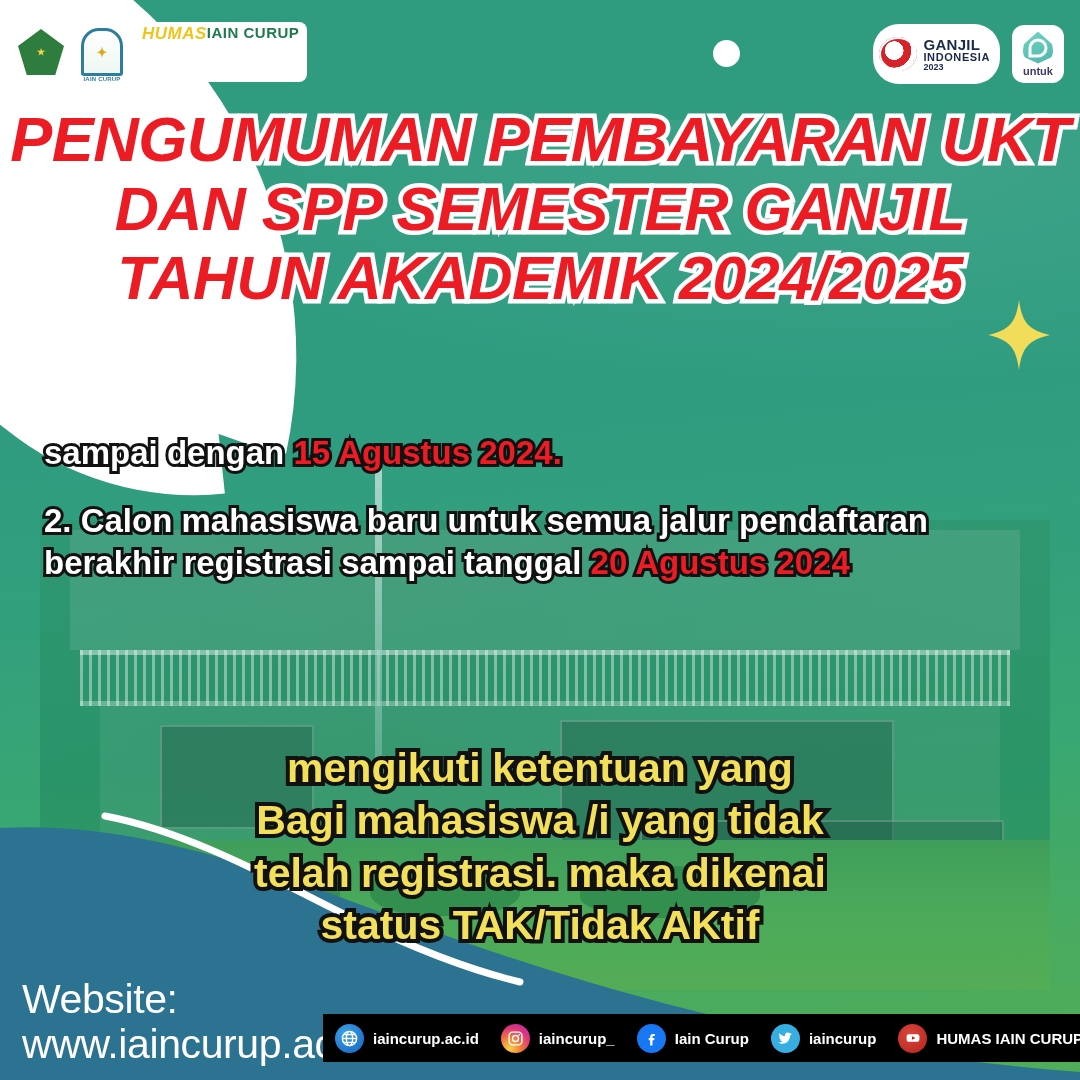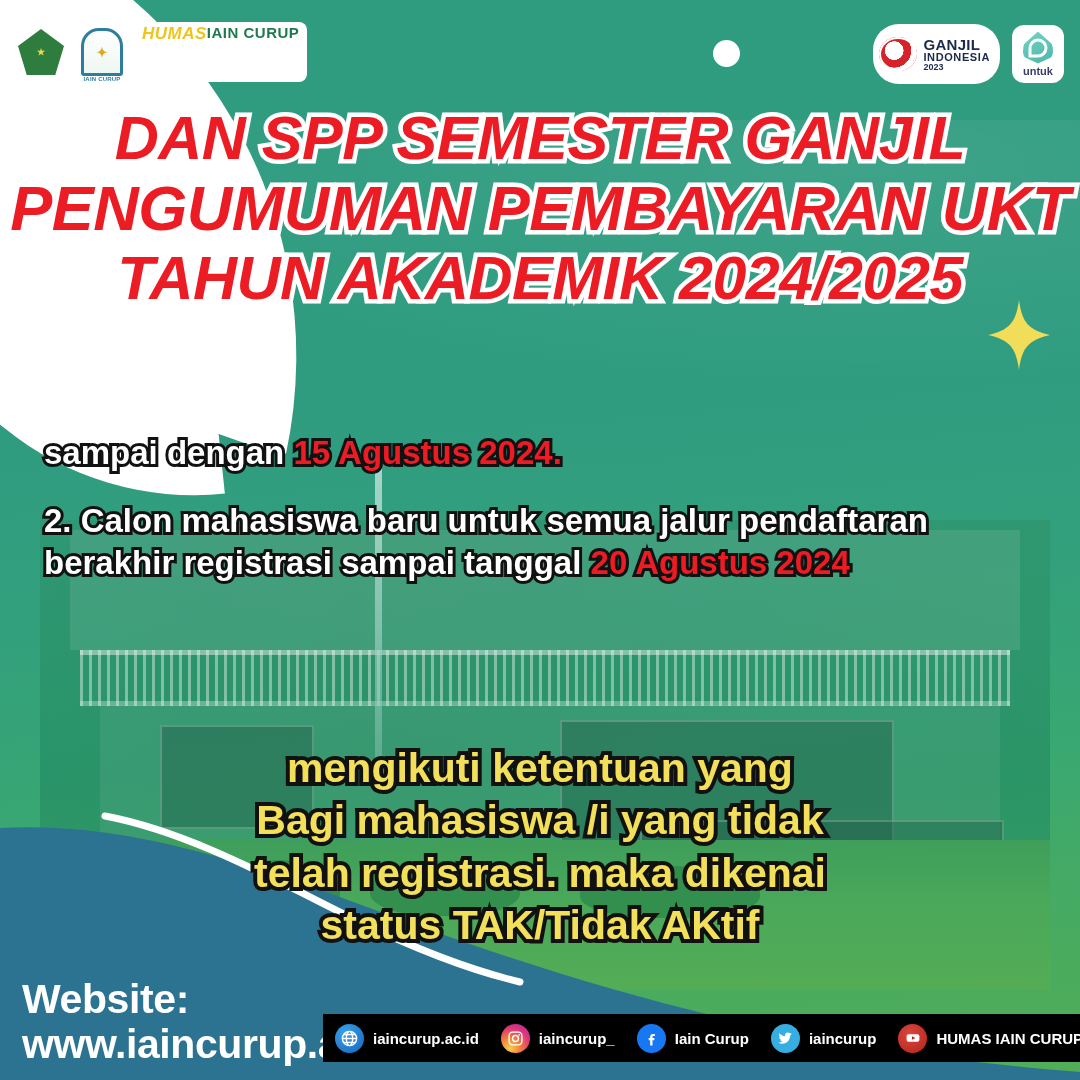--- a/index.html
+++ b/index.html
@@ -150,21 +150,21 @@
   .warn{
     position:absolute;left:0;right:0;top:742px;z-index:5;text-align:center;
     color:#f2e05a;font-weight:bold;font-size:41px;line-height:1.28;
     -webkit-text-stroke:8px #111111;paint-order:stroke fill;
   }
   .warn .ln{display:block;white-space:nowrap;}
 
   
   .website{
     position:absolute;left:22px;bottom:14px;z-index:7;color:#ffffff;
-    font-size:41px;line-height:1.08;font-weight:700;letter-spacing:-.4px;
+    font-size:41px;line-height:1.08;font-weight:400;letter-spacing:-.4px;
   }
   .website .w2{font-size:41px;}
 
   .socialbar{
     position:absolute;left:323px;bottom:18px;z-index:7;
     height:48px;background:#000000;display:flex;align-items:center;
     padding:0 14px 0 12px;gap:0;
   }
   .soc{display:flex;align-items:center;gap:9px;margin-right:22px;}
   .soc:last-child{margin-right:0;}
@@ -234,22 +234,22 @@
         <div class="a3">2023</div>
       </div>
     </div>
     <div class="logo-pusaka">
       <div class="pusaka-drop"></div>
       <div class="pusaka-txt">untuk</div>
     </div>
   </div>
 
   <div class="title">
+    <span class="l l1">PENGUMUMAN PEMBAYARAN UKT</span>
     <span class="l l2">DAN SPP SEMESTER GANJIL</span>
-    <span class="l l1">PENGUMUMAN PEMBAYARAN UKT</span>
     <span class="l l3">TAHUN AKADEMIK 2024/2025</span>
   </div>
 
   <div class="list">
     <div class="item">
       <span class="ln"><span>sampai dengan </span><span class="hi">15 Agustus 2024.</span></span>
     </div>
     <div class="item">
       <span class="ln"><span>2. Calon mahasiswa baru untuk semua jalur pendaftaran</span></span>
       <span class="ln"><span>berakhir registrasi sampai tanggal </span><span class="hi">20 Agustus 2024</span></span>

